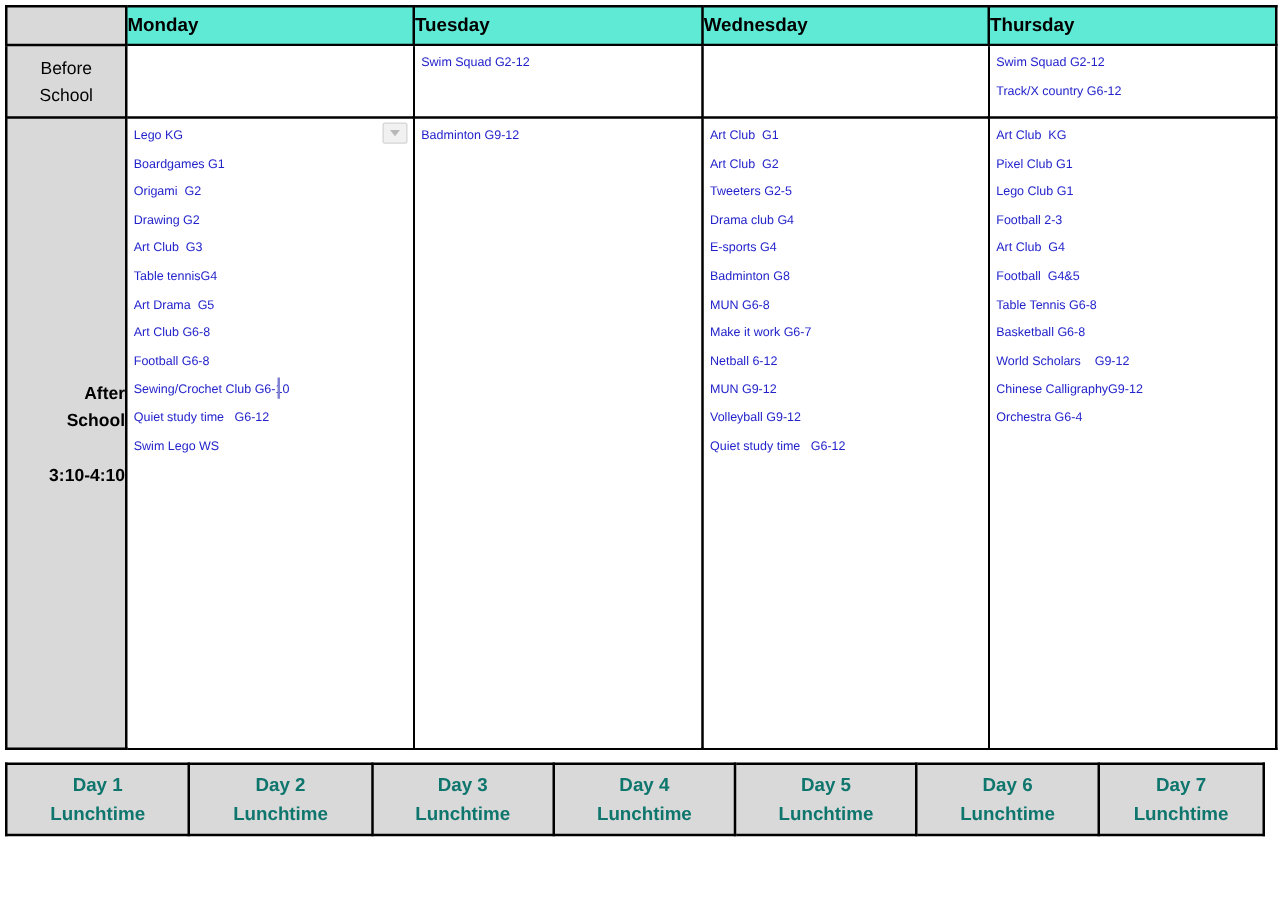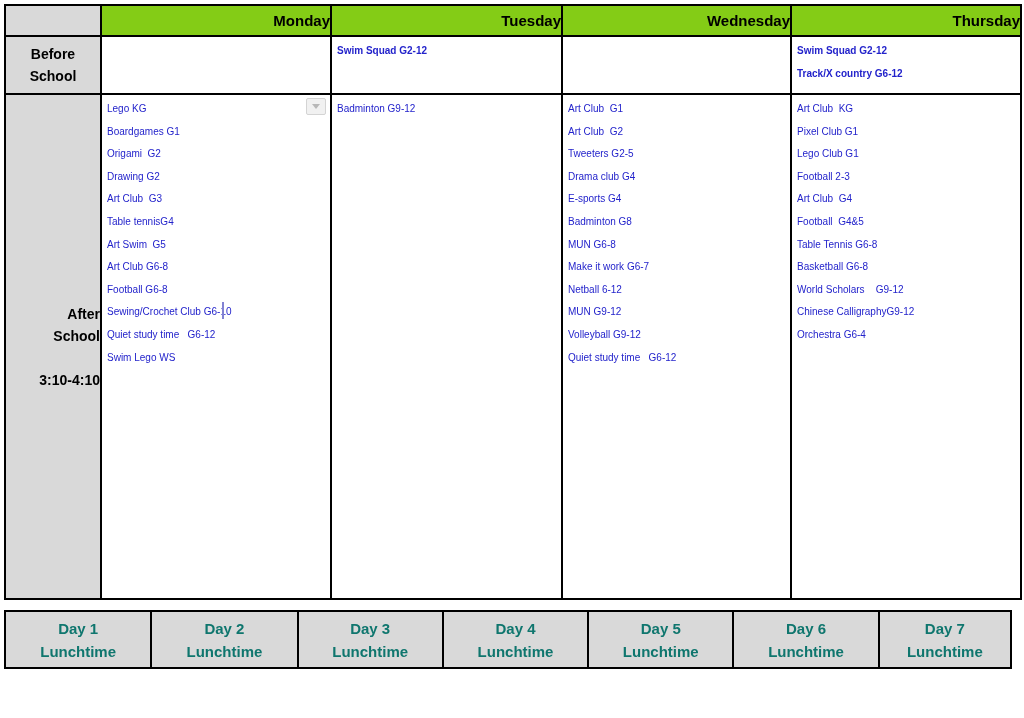--- a/index.html
+++ b/index.html
@@ -20,41 +20,41 @@
     table-layout: fixed;
   }
   td, th {
     border: 2px solid #000000;
     box-sizing: border-box;
     padding: 0;
   }
   
   .week-table { width: 1016px; }
   .head-cell {
-    background: #84cc16;
+    background: #5eead4;
     font-size: 15px;
     font-weight: bold;
     color: #000000;
-    text-align: right;
+    text-align: left;
     vertical-align: middle;
     height: 31px;
   }
   .corner-cell { background: #d9d9d9; height: 31px; }
   .row-label {
     background: #d9d9d9;
     color: #000000;
     text-align: center;
     vertical-align: middle;
     font-size: 14px;
     line-height: 22px;
     white-space: pre-line;
   }
   .label-regular { font-weight: normal; }
   .label-bold { font-weight: bold; text-align: right; }
-  .before-row > td, .before-row > th { height: 58px; font-weight: bold; }
+  .before-row > td, .before-row > th { height: 58px; }
   .after-row  > td, .after-row  > th { height: 505px; }
   .entry-cell {
     background: #ffffff;
     vertical-align: top;
     padding: 3px 5px 3px 5px;
     position: relative;
   }
   .entry-cell .entry {
     color: #2323cb;
     font-size: 10px;
@@ -161,21 +161,21 @@
         <div class="dropdown-chip">
               <span class="tri"></span>
             </div>
         <div>
               <div class="entry">Lego KG</div>
               <div class="entry">Boardgames G1</div>
               <div class="entry">Origami  G2</div>
               <div class="entry">Drawing G2</div>
               <div class="entry">Art Club  G3</div>
               <div class="entry">Table tennisG4</div>
-              <div class="entry">Art Swim  G5</div>
+              <div class="entry">Art Drama  G5</div>
               <div class="entry">Art Club G6-8</div>
               <div class="entry">Football G6-8</div>
               <div class="entry">Sewing/Crochet Club G6-10</div>
               <div class="entry">Quiet study time   G6-12</div>
               <div class="entry">Swim Lego WS</div>
             </div>
         <div class="text-caret"></div>
       </td>
       <td class="entry-cell">
             <div class="entry">Badminton G9-12</div>

